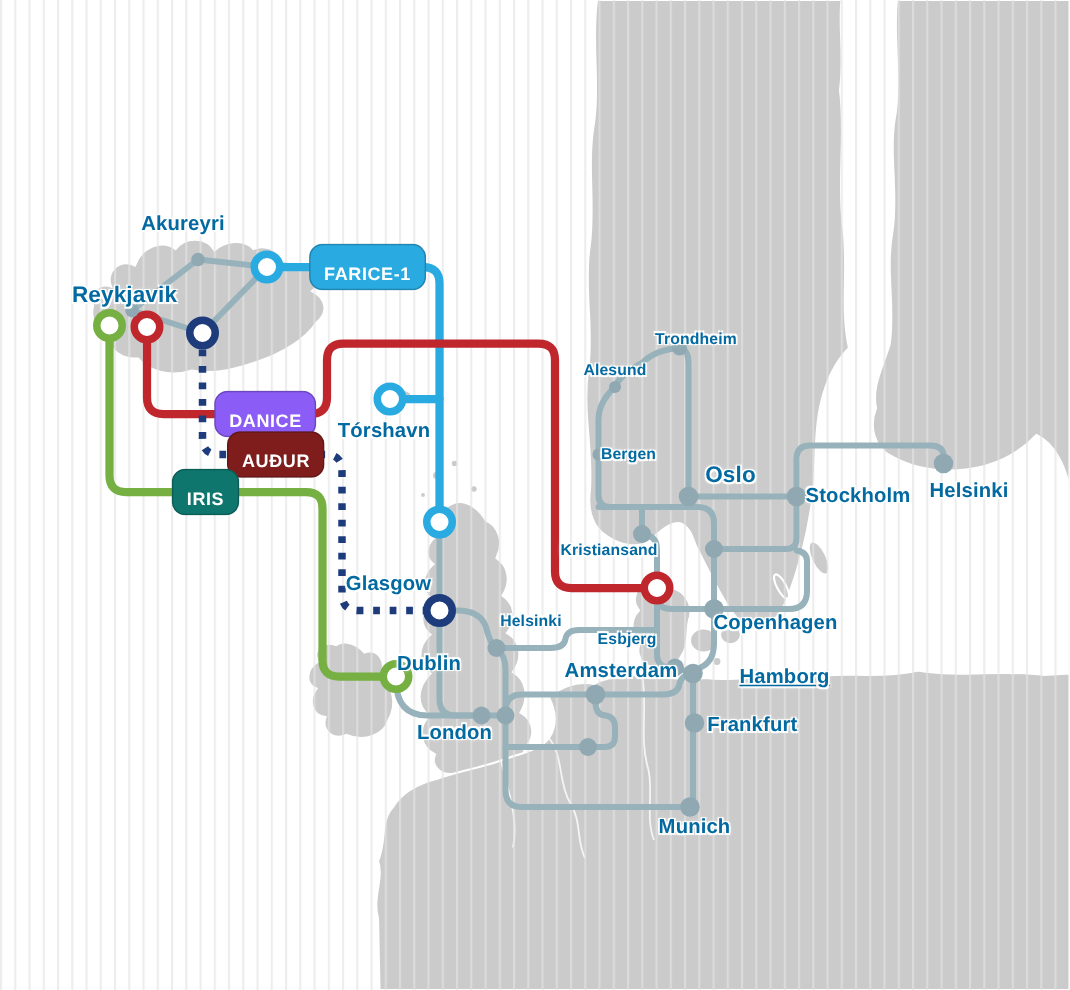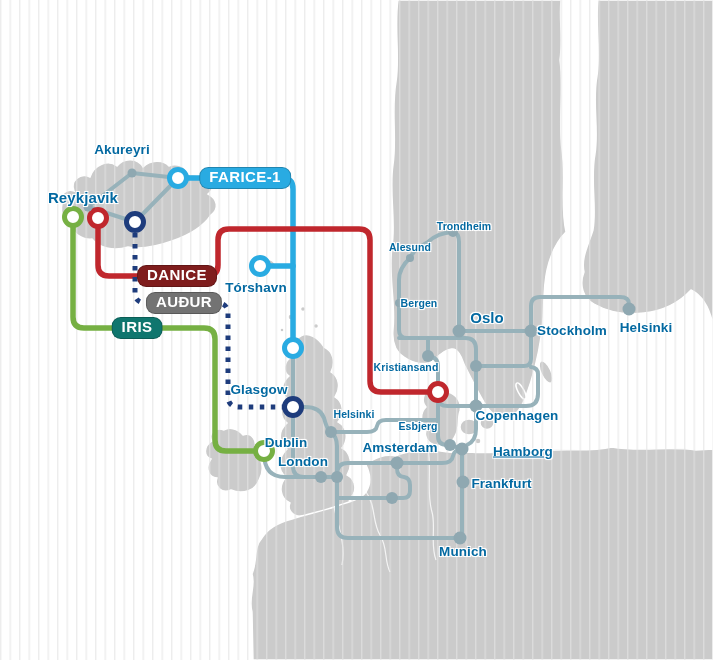--- a/index.html
+++ b/index.html
@@ -7,21 +7,21 @@
          font-family:"Liberation Sans",sans-serif;}
   #scene svg{position:absolute;left:0;top:0;}
   #labels{position:absolute;left:0;top:0;width:713px;height:660px;pointer-events:none;}
   .city{position:absolute;transform:translate(-50%,-50%);font-weight:bold;color:#0369a1;
         white-space:nowrap;letter-spacing:.1px;
         text-shadow:-1px -1px 0 #fff,1px -1px 0 #fff,-1px 1px 0 #fff,1px 1px 0 #fff,0 0 3px #fff;}
   .city.sm{font-size:10.5px;}
   .city.md{font-size:13.5px;}
   .city.lg{font-size:15px;text-align:right;}
   .badge{position:absolute;transform:translate(-50%,-50%);color:#fff;font-weight:bold;
-         font-size:15px;line-height:1;padding:1px 9px 4px;border-radius:9px;
+         font-size:12px;line-height:1;padding:13px 9px 4px;border-radius:9px;
          border:1px solid rgba(0,0,0,.22);white-space:nowrap;letter-spacing:.4px;}
 </style>
 </head>
 <body>
 
 <div id="scene">
 
   <svg width="713" height="660" viewBox="0 0 713 660">
     <defs>
       <pattern id="stripes" width="9.5" height="12" patternUnits="userSpaceOnUse">
@@ -128,31 +128,31 @@
         <circle cx="392" cy="498" r="6" fill="#8fa8b1"></circle>
         <circle cx="450" cy="445" r="6" fill="#8fa8b1"></circle>
         <circle cx="462" cy="449" r="6.5" fill="#8fa8b1"></circle>
         <circle cx="463" cy="482" r="6.5" fill="#8fa8b1"></circle>
         <circle cx="460" cy="538" r="6.5" fill="#8fa8b1"></circle>
       </g>
   </svg>
 
   <div id="labels">
     <div class="badge" style="left: 245px; top: 178px; background: rgb(41, 171, 226);">FARICE-1</div>
-    <div class="badge" style="left: 177px; top: 276px; background: #7f1d1d;">DANICE</div>
-    <div class="badge" style="left: 184px; top: 303px; background: #737373;">AUÐUR</div>
+    <div class="badge" style="left: 177px; top: 276px; background: #8b5cf6;">DANICE</div>
+    <div class="badge" style="left: 184px; top: 303px; background: #7f1d1d;">AUÐUR</div>
     <div class="badge" style="left: 137px; top: 328px; background: #0f766e;">IRIS</div>
   <div class="city md" style="left: 122px; top: 149px;">Akureyri</div>
       <div class="city lg" style="left: 83px; top: 197px;">Reykjavik</div>
       <div class="city md" style="left: 256px; top: 287px;">Tórshavn</div>
       <div class="city md" style="left: 259px; top: 389px;">Glasgow</div>
       <div class="city md" style="left: 286px; top: 442px;">Dublin</div>
-      <div class="city md" style="left: 303px; top: 461px;">London</div>
+      <div class="city md" style="left: 303px; top: 488px;">London</div>
       <div class="city sm" style="left: 354px; top: 414px;">Helsinki</div>
-      <div class="city md" style="left: 400px; top: 447px;">Amsterdam</div>
+      <div class="city md" style="left: 414px; top: 447px;">Amsterdam</div>
       <div class="city sm" style="left: 418px; top: 426px;">Esbjerg</div>
       <div class="city md" style="left: 523px; top: 451px; text-decoration: underline;">Hamborg</div>
       <div class="city md" style="left: 492px; top: 483px; padding-left: 19px;">Frankfurt</div>
       <div class="city md" style="left: 463px; top: 551px;">Munich</div>
       <div class="city md" style="left: 517px; top: 415px;">Copenhagen</div>
       <div class="city lg" style="left: 477px; top: 317px; padding-left: 20px;">Oslo</div>
       <div class="city md" style="left: 572px; top: 330px;">Stockholm</div>
       <div class="city md" style="left: 646px; top: 327px;">Helsinki</div>
       <div class="city sm" style="left: 406px; top: 367px;">Kristiansand</div>
       <div class="city sm" style="left: 419px; top: 303px;">Bergen</div>

